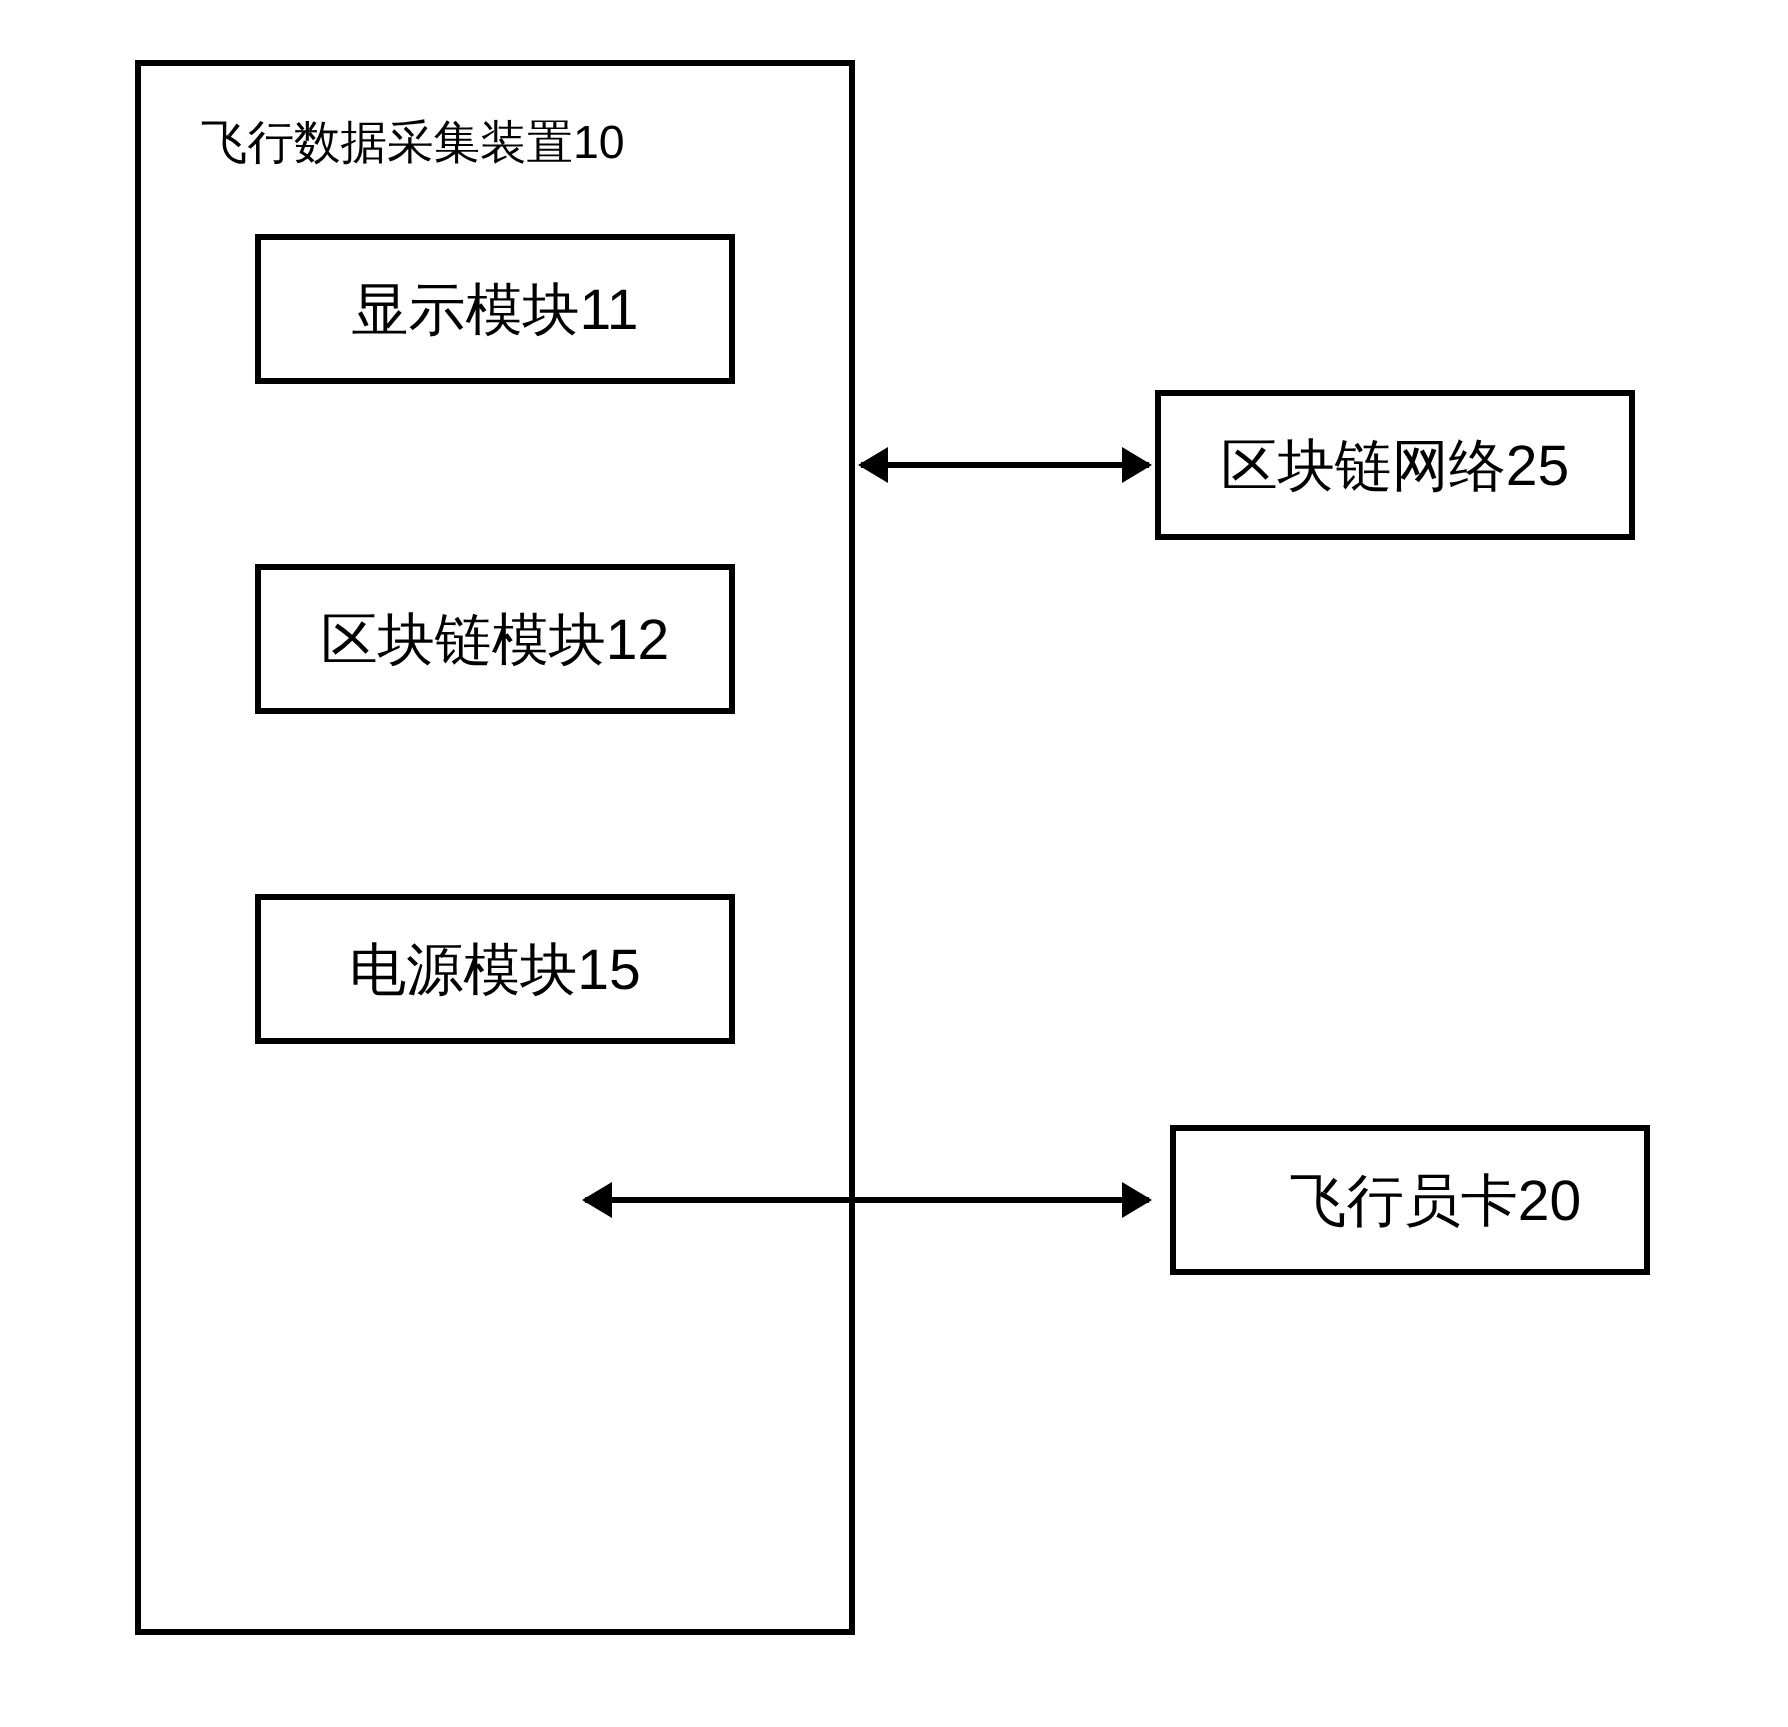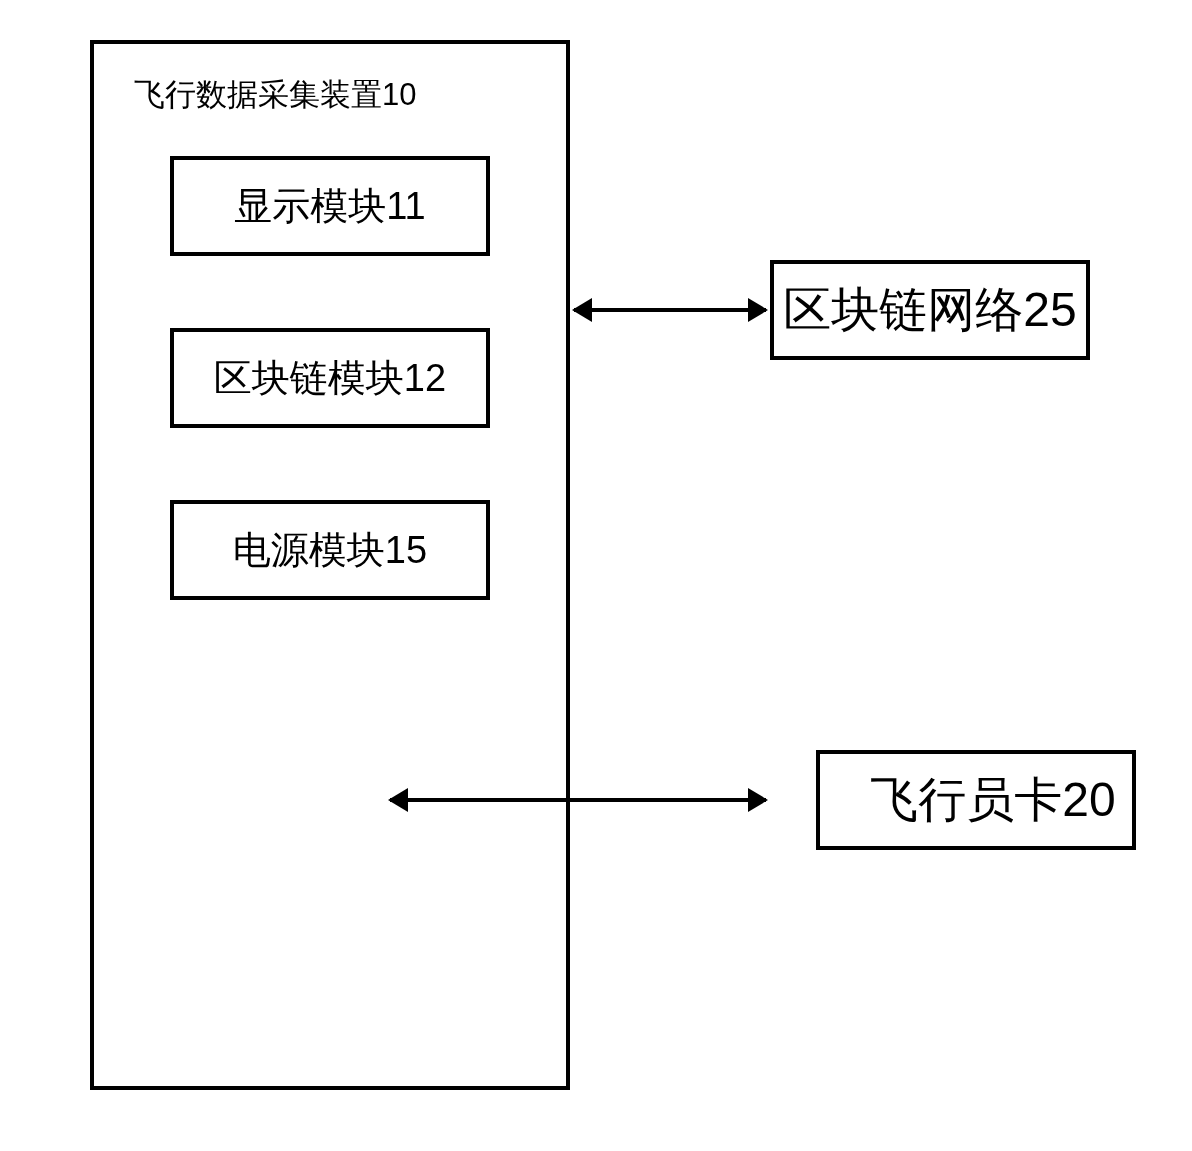--- a/index.html
+++ b/index.html
@@ -25,35 +25,35 @@
       padding-left: 10px;
     }
     .module {
       width: 320px;
       height: 100px;
       border: 4px solid #000;
       display: flex;
       align-items: center;
       justify-content: center;
       font-size: 38px;
-      margin: 0 auto 72px auto;
+      margin: 0 auto 120px auto;
     }
     .module:last-child { margin-bottom: 0; text-align: right; }
     .side-box {
       position: absolute;
       width: 320px;
       height: 100px;
       border: 4px solid #000;
       display: flex;
       align-items: center;
       justify-content: center;
-      font-size: 48px;
+      font-size: 38px;
     }
     .box-network { left: 770px; top: 260px; }
-    .box-pilot   { left: 816px; top: 750px; padding-left: 34px; }
+    .box-pilot   { left: 780px; top: 750px; padding-left: 34px; }
     .arrow {
       position: absolute;
       height: 4px;
       background: #000;
     }
     .arrow::before, .arrow::after {
       content: "";
       position: absolute;
       width: 0; height: 0;
       border-top: 12px solid transparent;

